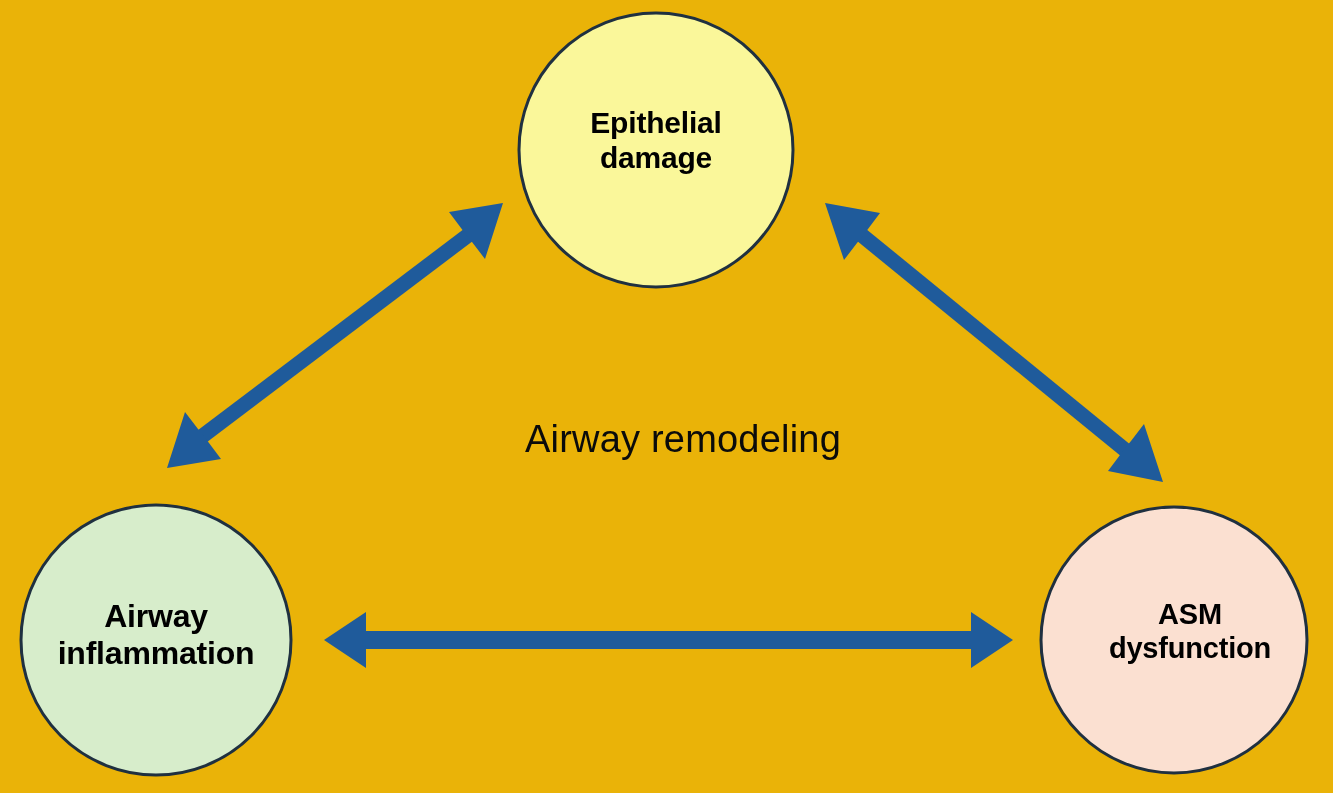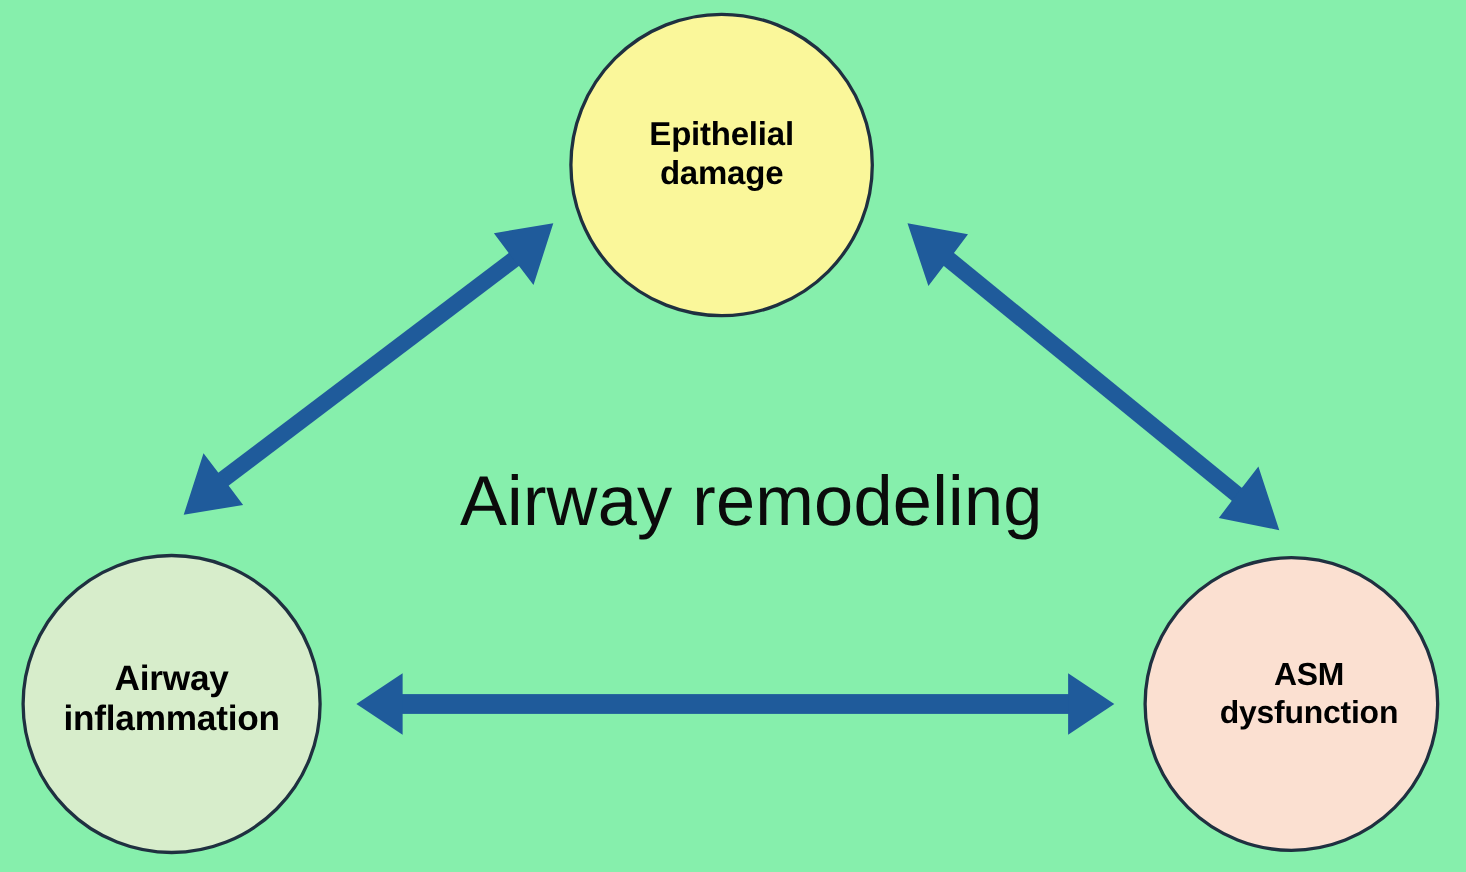--- a/index.html
+++ b/index.html
@@ -8,21 +8,21 @@
     padding: 0;
     background: #ffffff;
   }
   body {
     font-family: "Liberation Sans", sans-serif;
   }
   #diagram-root {
     position: relative;
     width: 1333px;
     height: 793px;
-    background: #86efac;
+    background: #eab308;
     overflow: hidden;
   }
   #diagram-svg {
     position: absolute;
     left: 0;
     top: 0;
     width: 1333px;
     height: 793px;
     display: block;
   }
@@ -54,21 +54,21 @@
     width: 268px;
     font-size: 29px;
     padding-left: 16px;
   }
   #center-caption {
     position: absolute;
     left: 333px;
     top: 418px;
     width: 700px;
     text-align: center;
-    font-size: 64px;
+    font-size: 38px;
     font-weight: normal;
     color: #0b0b0b;
     letter-spacing: 0.2px;
     pointer-events: none;
   }
 </style>
 </head>
 <body>
 
 <div id="diagram-root">

